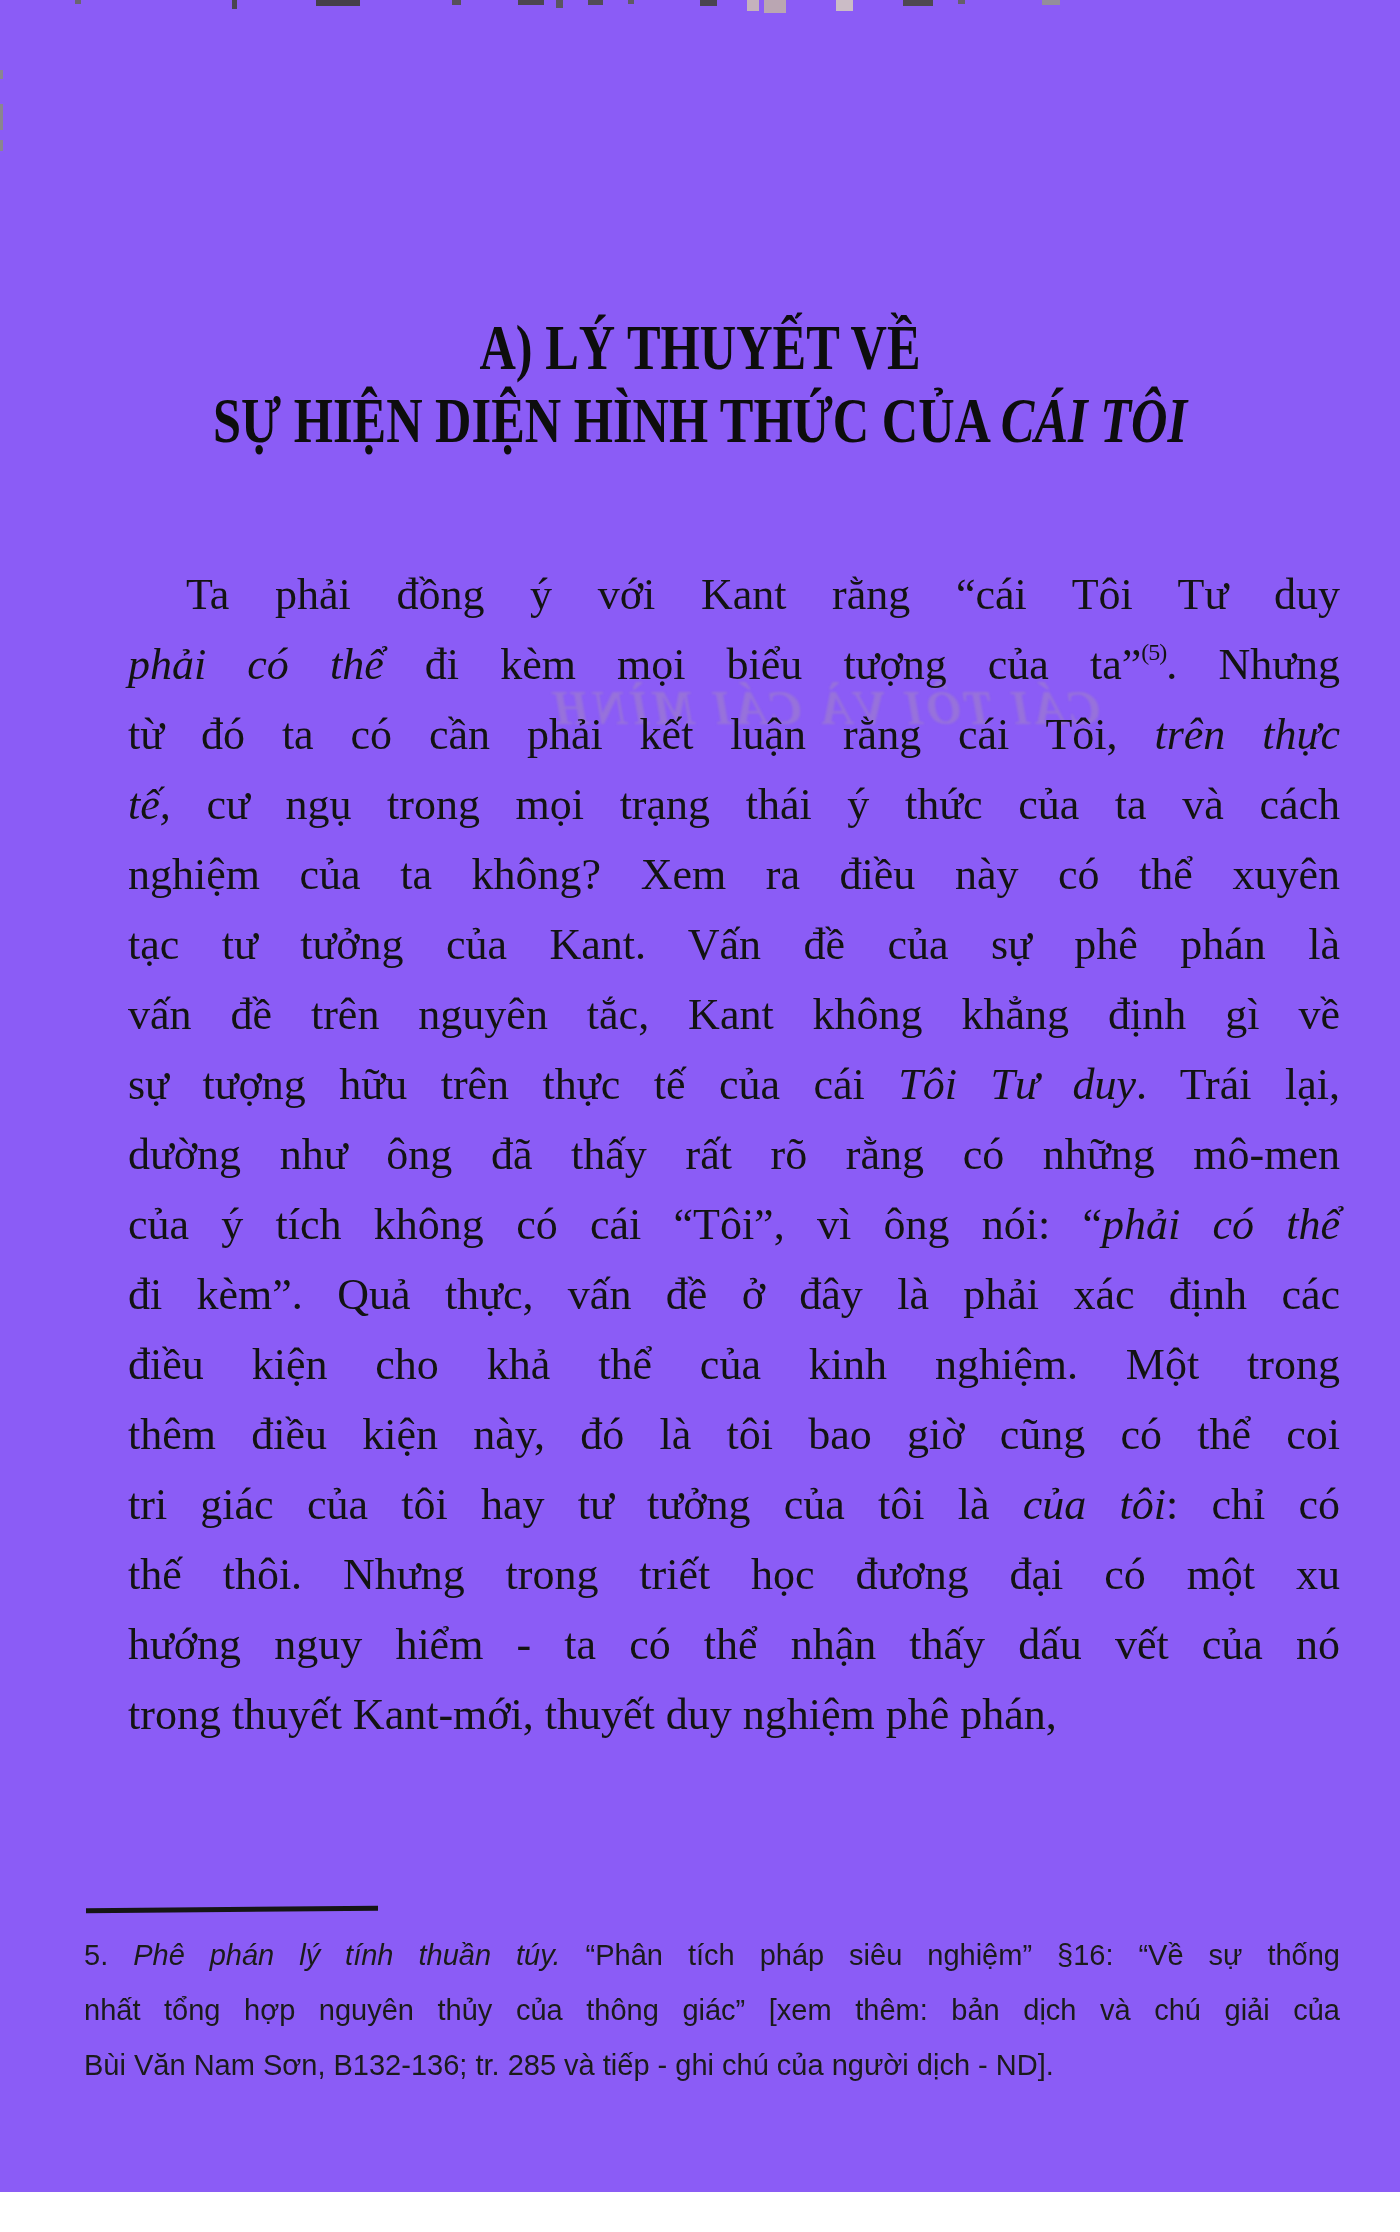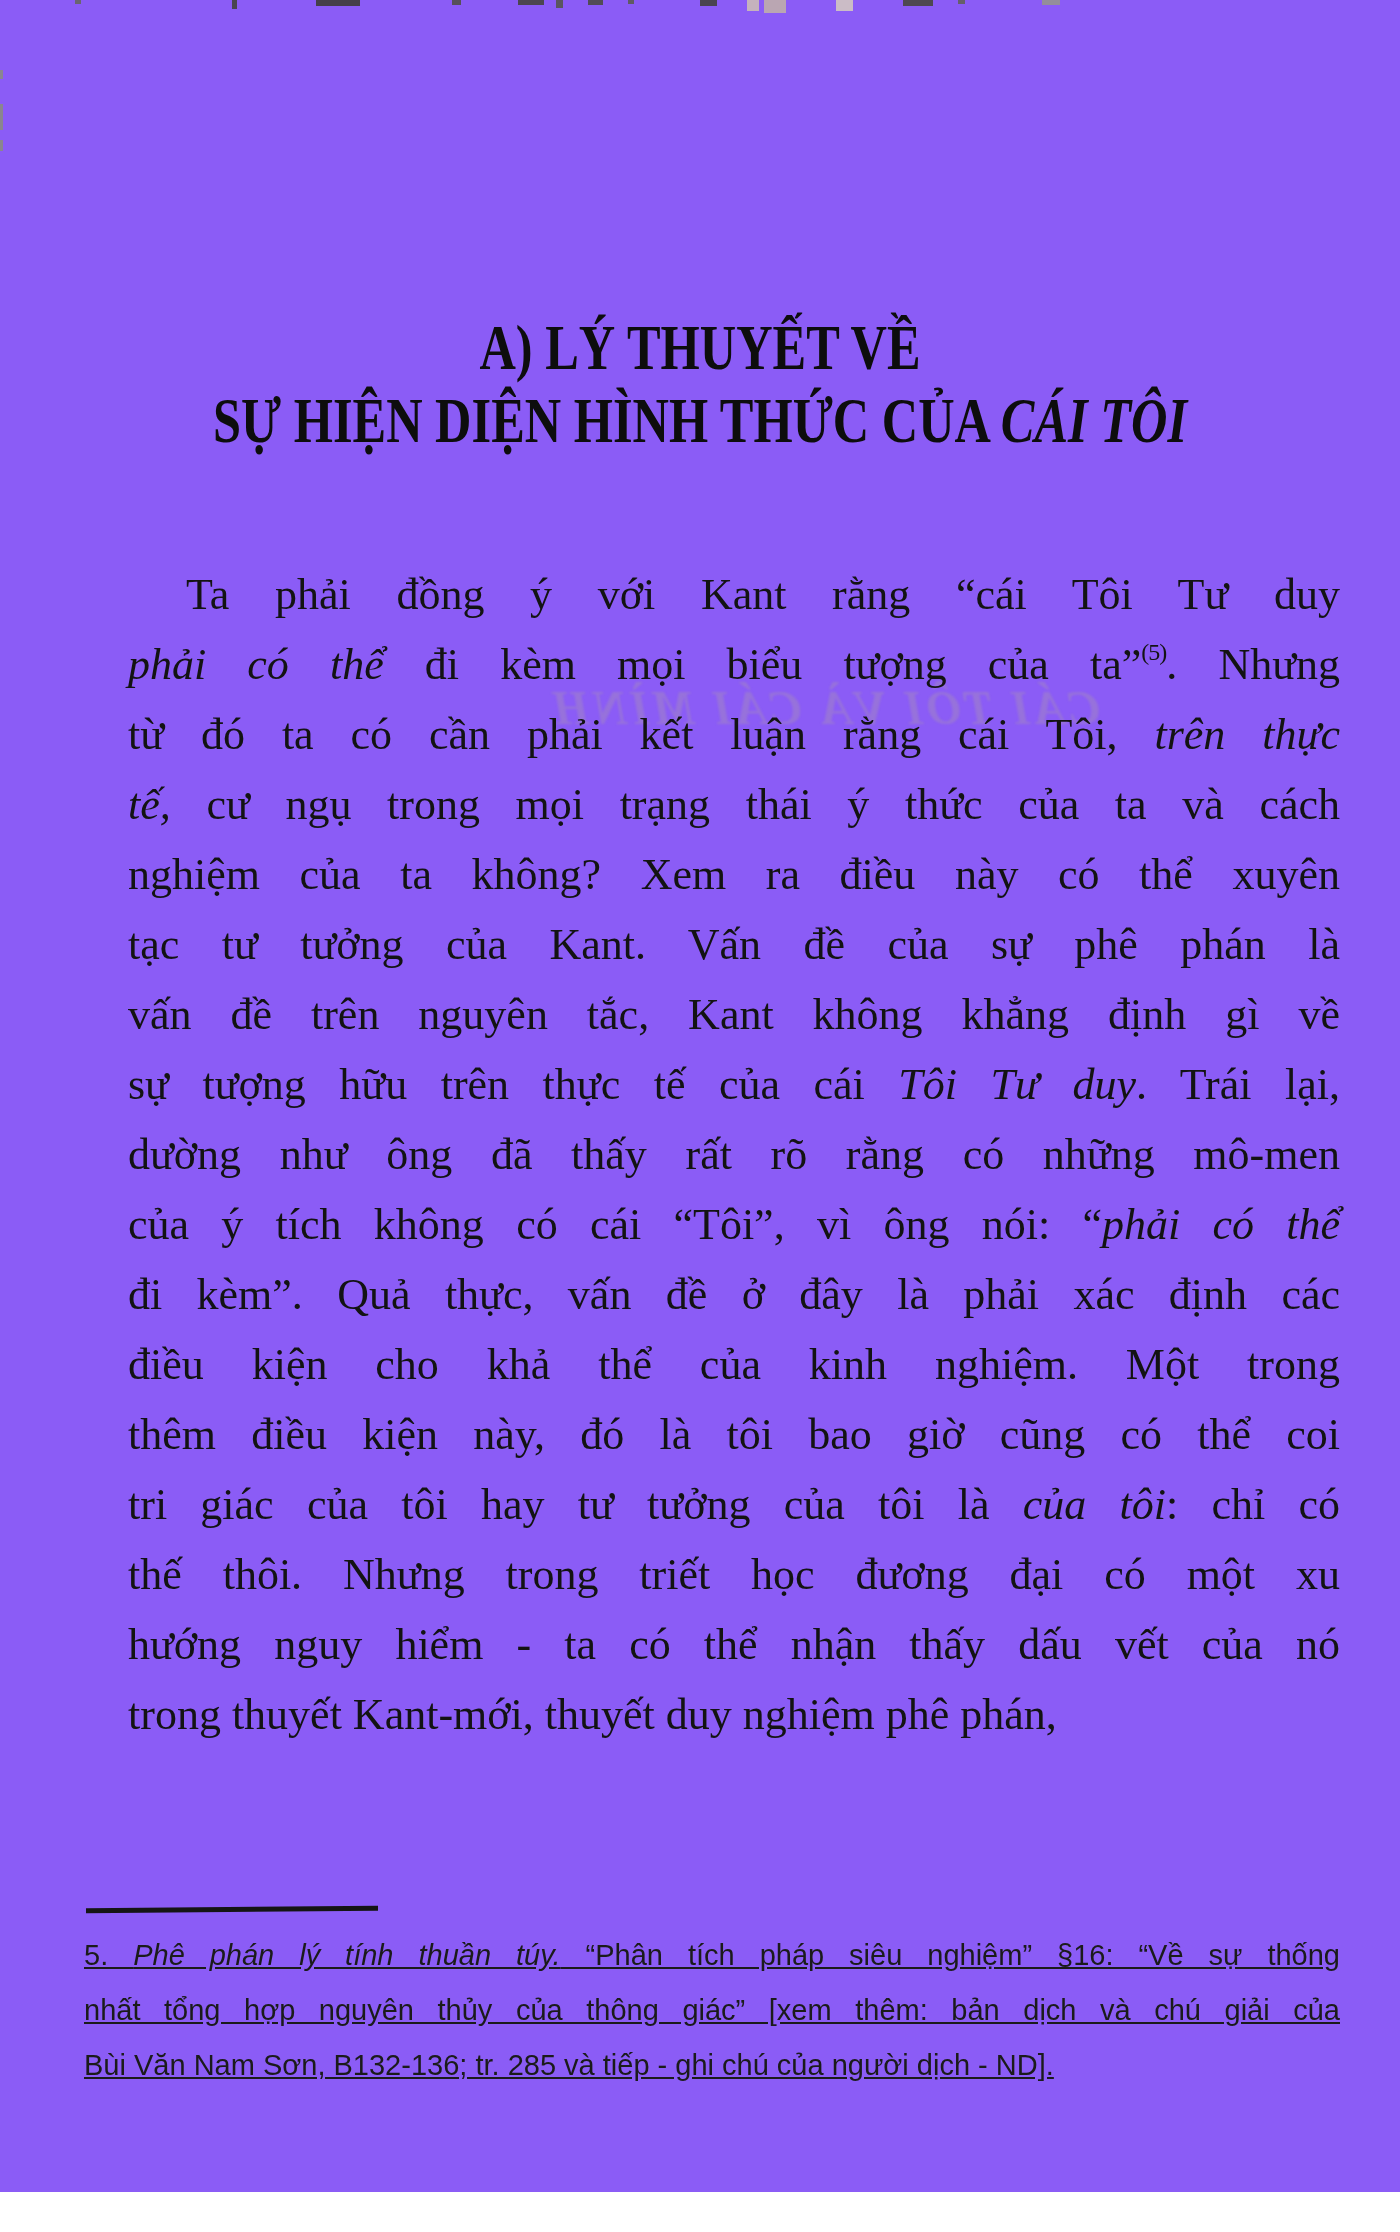--- a/index.html
+++ b/index.html
@@ -45,21 +45,21 @@
     letter-spacing:-1px;
   }
   
   .fn-rule{
     position:absolute;left:86px;top:1907px;width:292px;height:5px;
     background:#151515;transform:rotate(-0.5deg);
   }
   .footnote{
     position:absolute;left:84px;top:1928px;width:1256px;
     font-family:"Liberation Sans","DejaVu Sans",sans-serif;
-    font-size:29px;color:#1b1b1b;text-decoration:underline;
+    font-size:29px;color:#1b1b1b;
   }
   .fn-line{
     height:55px;line-height:55px;
     text-align:justify;text-align-last:justify;
   }
   .fn-line.last{text-align-last:left;}
   .fn-line em{font-style:italic;}
   
   .mark{position:absolute;top:0;}
   .lmark{position:absolute;left:0;background:#8a8590;}

